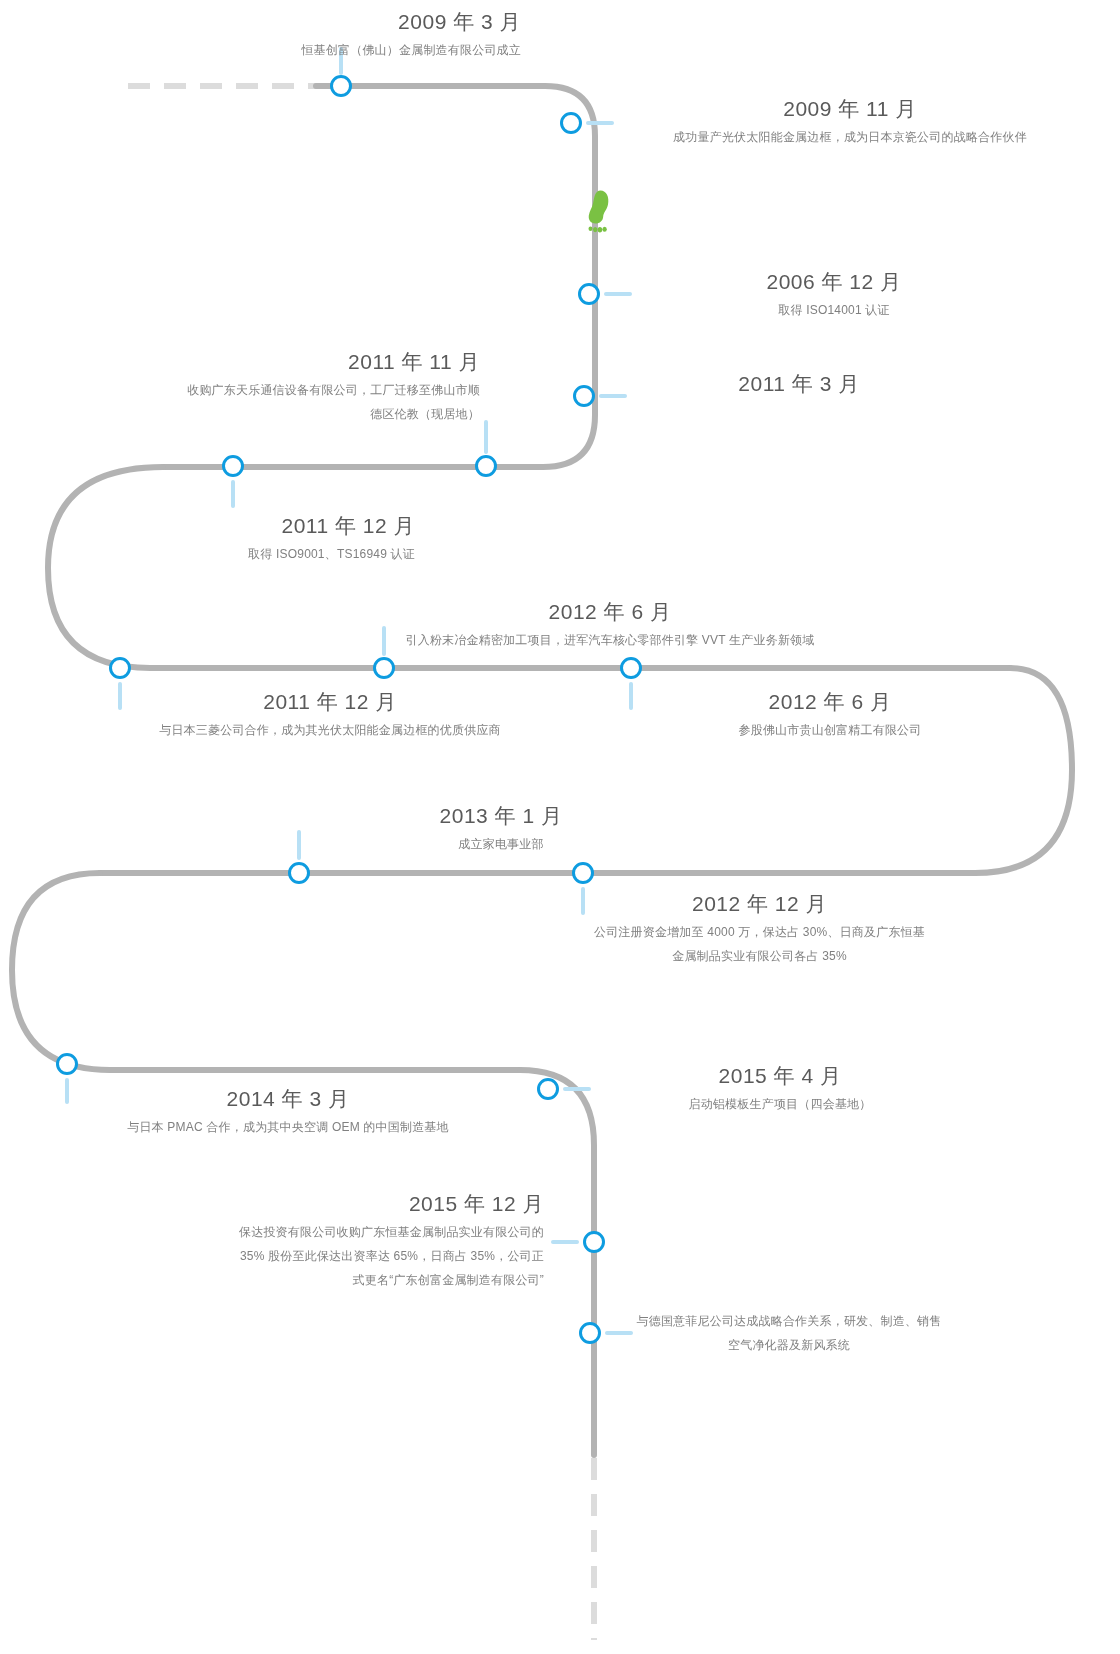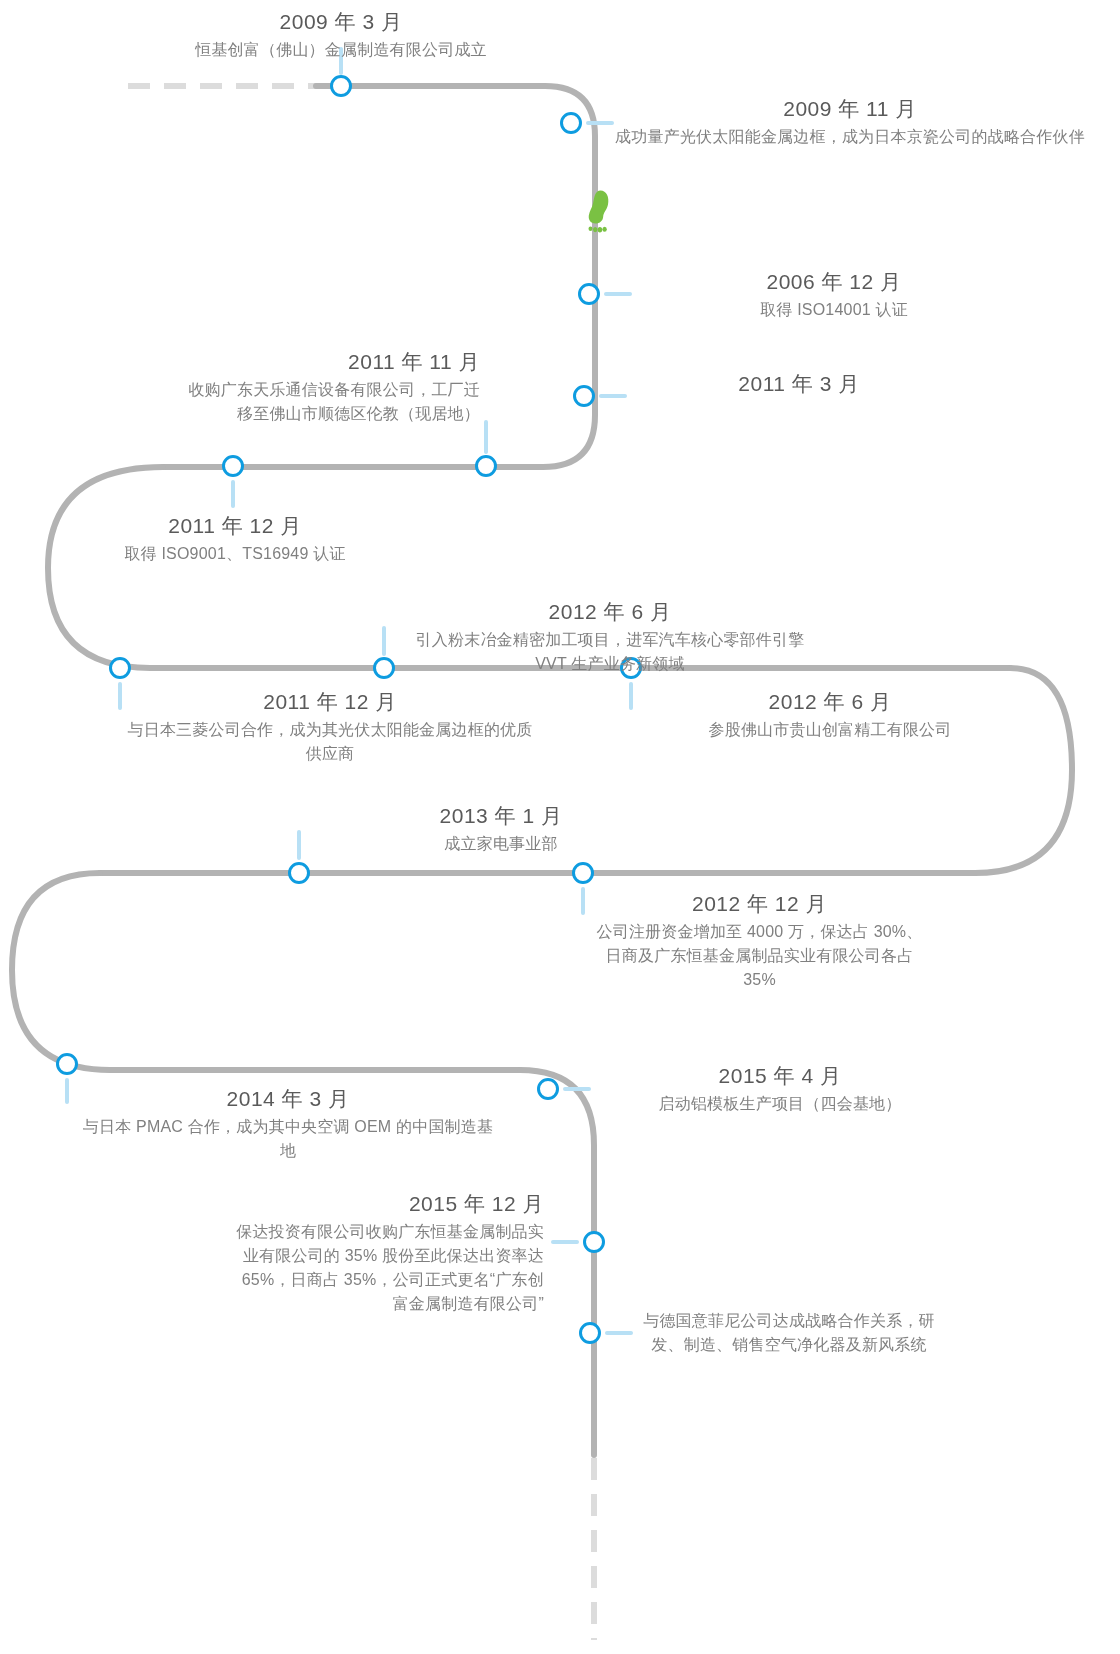--- a/index.html
+++ b/index.html
@@ -44,29 +44,29 @@
   .evt .date{
     color:#5a5a5a;
     font-size:21px;
     line-height:27px;
     font-weight:400;
     white-space:nowrap;
     letter-spacing:.5px;
   }
   .evt .desc{
     color:#808080;
-    font-size:16px;
+    font-size:12px;
     line-height:24px;
     font-weight:400;
     margin-top:3px;
     letter-spacing:.2px;
   }
   .evt.right{text-align:center;}
   .evt.left{text-align:right;}
-  .evt.center{text-align:center;}
+  .evt.center{text-align:right;}
   
   .footprint{
     position:absolute;
     z-index:7;
     width:34px;height:46px;
   }
   .footprint svg{display:block;width:100%;height:100%;}
 </style>
 </head>
 <body>

